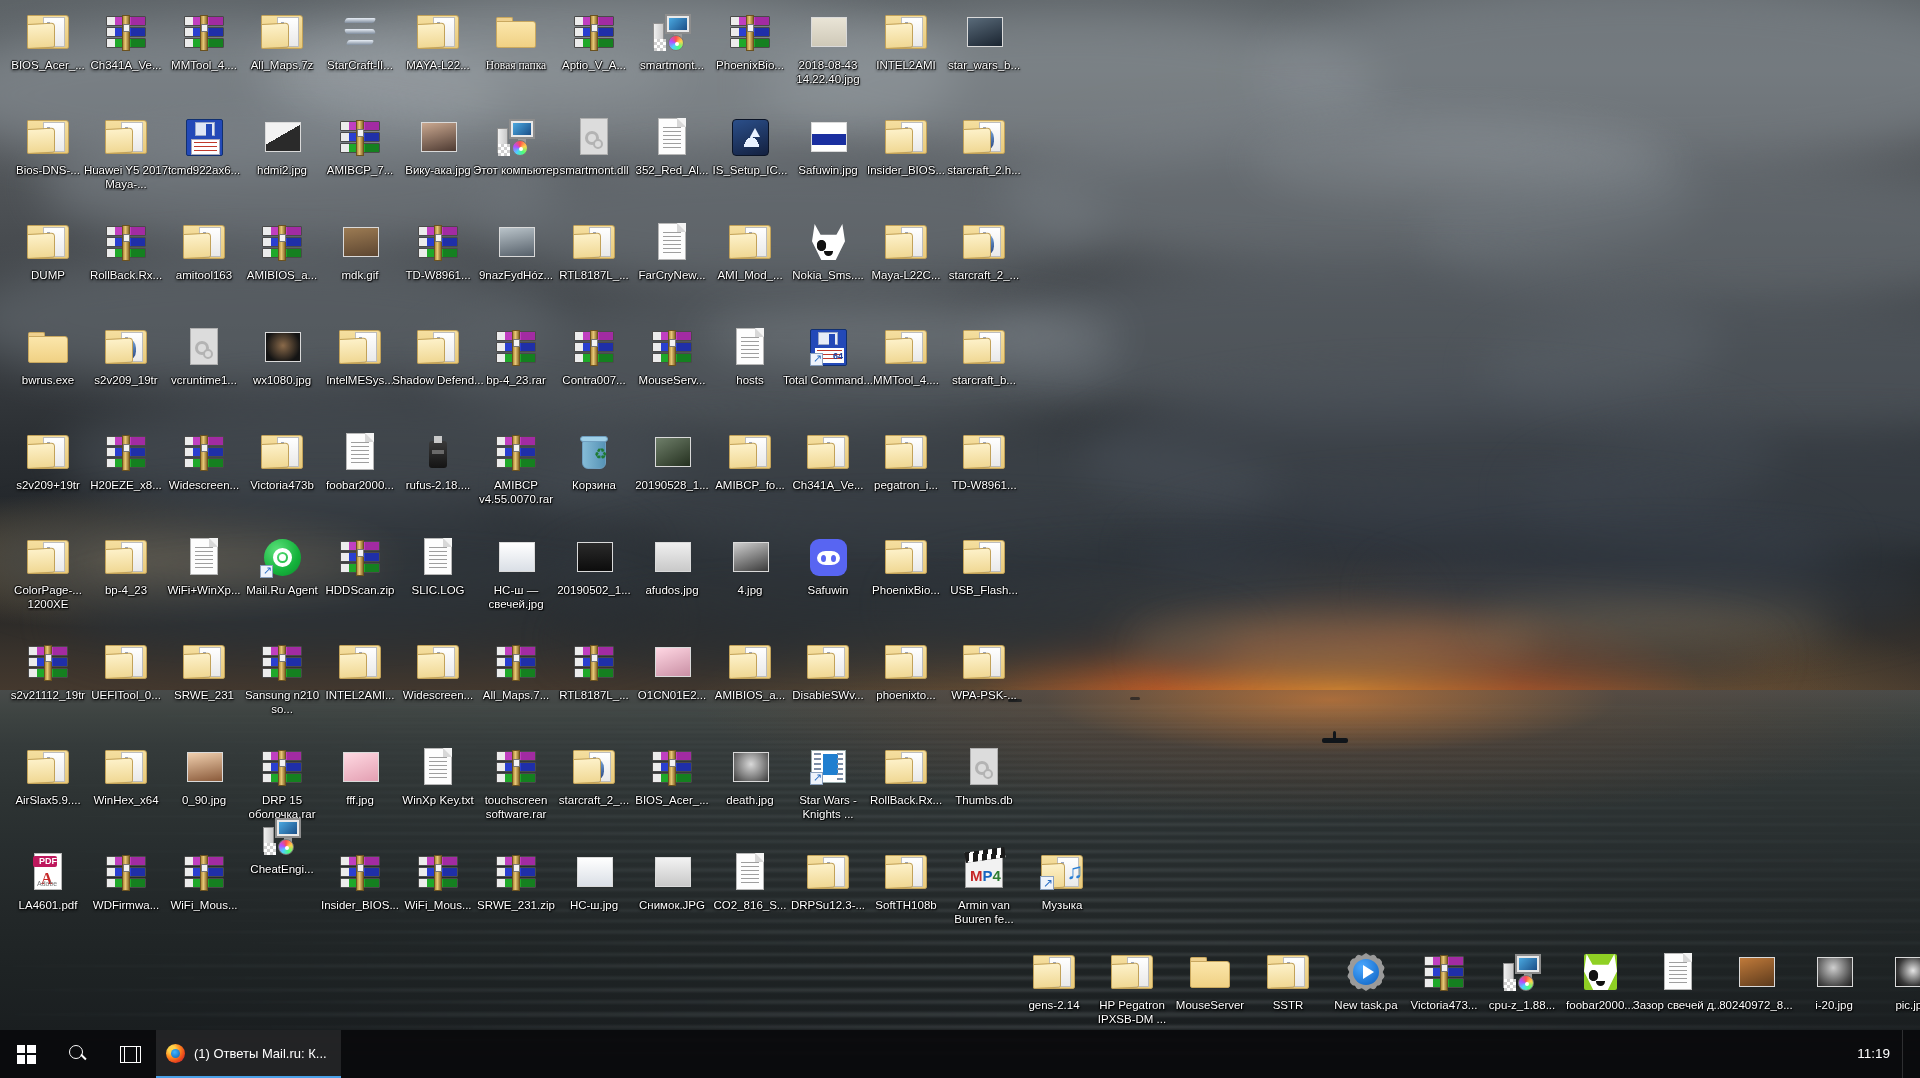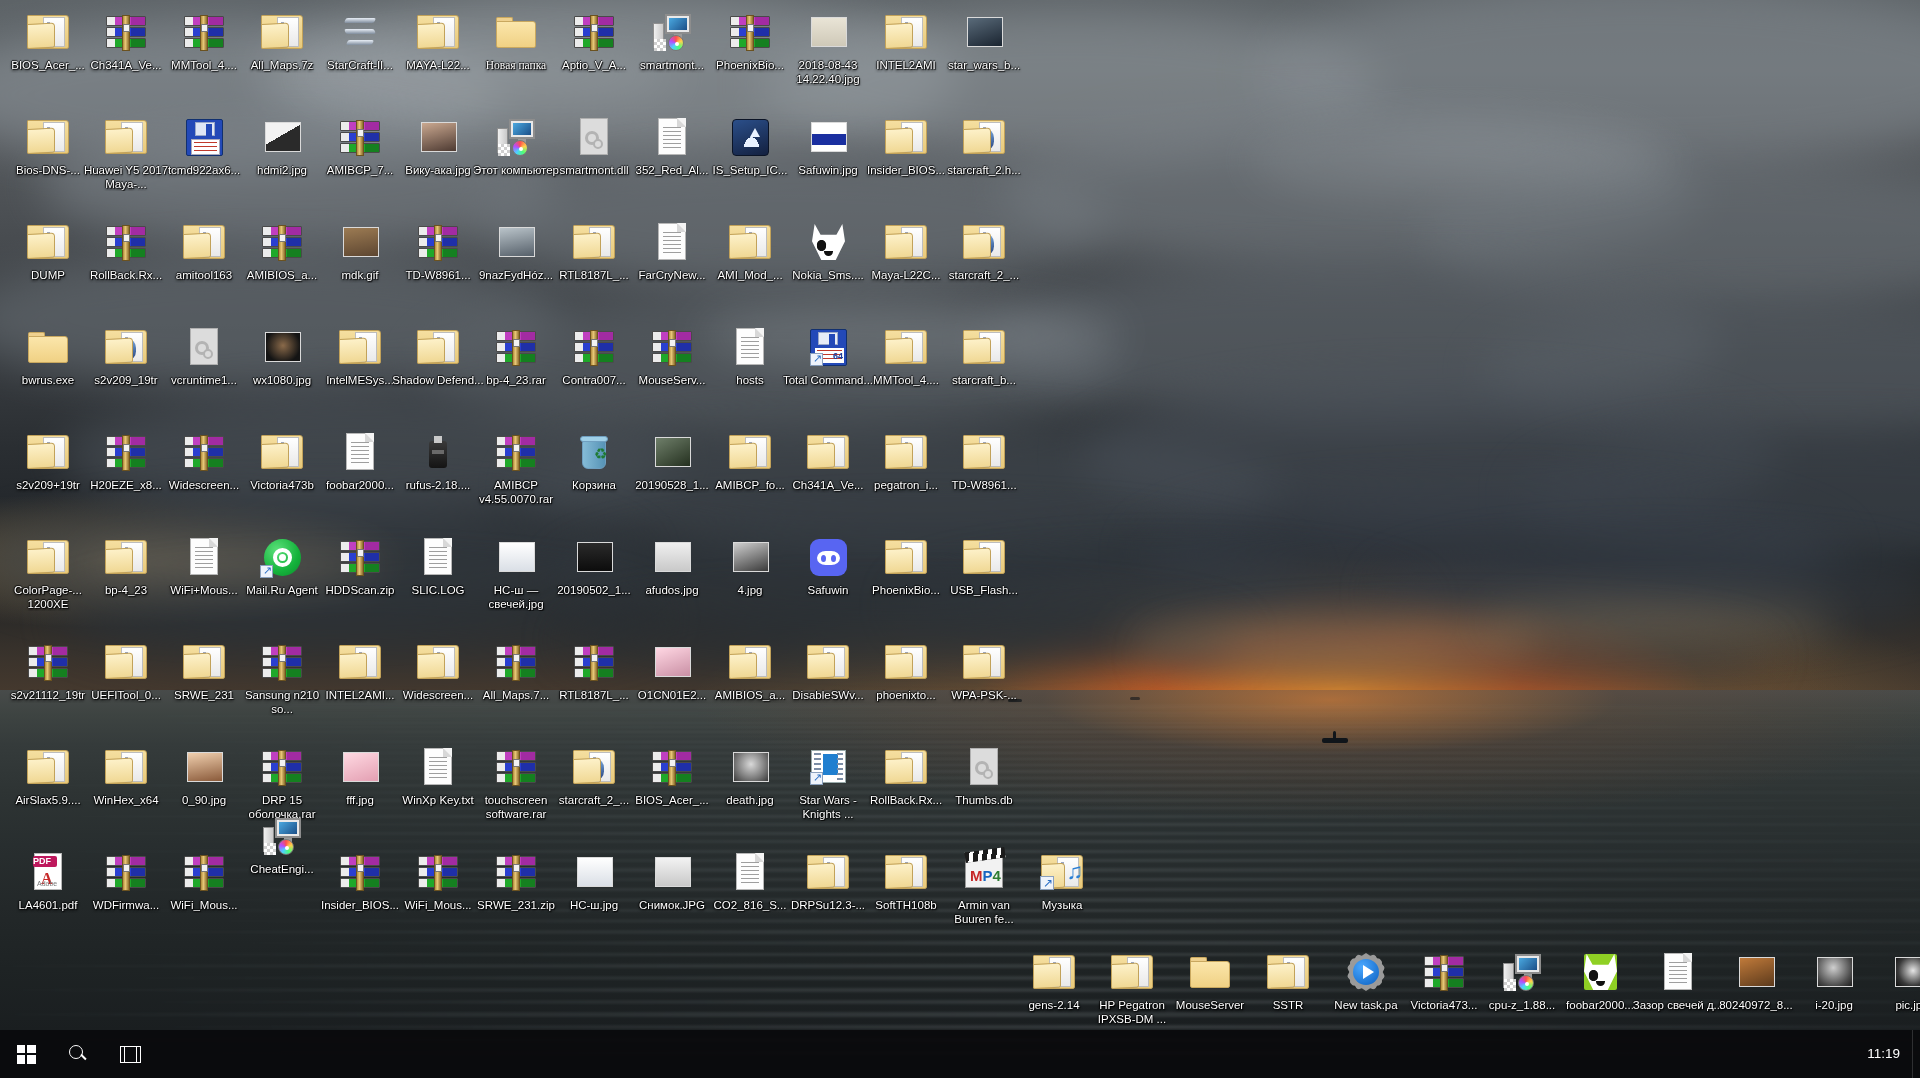--- a/index.html
+++ b/index.html
@@ -199,21 +199,21 @@
   
   .i-mp4{position:absolute;left:5px;top:8px;width:38px;height:32px;background:#f2f2f2;border:1px solid #999;}
   .i-mp4 .top{position:absolute;left:-1px;top:-7px;width:40px;height:10px;background:#1b1b1b;transform:rotate(-8deg);
     background-image:repeating-linear-gradient(105deg,#1b1b1b 0 5px,#fff 5px 9px);}
   .i-mp4 .t{position:absolute;left:4px;top:10px;font:bold 15px "Liberation Sans",sans-serif;color:#c62828;}
   .i-mp4 .t b{color:#1565c0;} .i-mp4 .t i{color:#2e7d32;font-style:normal;}
 
   
   .i-pdf{position:absolute;left:10px;top:5px;width:28px;height:37px;background:#fff;border:1px solid #b7b7b7;}
   .i-pdf .tag{position:absolute;left:-2px;top:2px;width:24px;height:11px;background:#be185d;border-radius:2px;
-    color:#fff;font:bold 9px "Liberation Sans",sans-serif;text-align:left;line-height:11px;}
+    color:#fff;font:bold 9px "Liberation Sans",sans-serif;text-align:right;line-height:11px;}
   .i-pdf .a{position:absolute;left:6px;top:16px;font:bold 16px "Liberation Serif",serif;color:#c62828;}
   .i-pdf .ad{position:absolute;left:2px;bottom:2px;font:7px "Liberation Sans",sans-serif;color:#777;}
 
   
   .i-tc{position:absolute;left:6px;top:6px;width:37px;height:37px;background:#2349b8;border:1px solid #12306e;border-radius:2px;}
   .i-tc .w{position:absolute;left:7px;top:2px;width:20px;height:13px;background:#e7ecf7;border:1px solid #9aa8c8;}
   .i-tc .w i{position:absolute;right:2px;top:1px;width:6px;height:11px;background:#2349b8;}
   .i-tc .l{position:absolute;left:4px;top:18px;width:29px;height:15px;background:#fff;}
   .i-tc .l:after{content:"";position:absolute;left:2px;top:2px;right:2px;height:10px;
     background:repeating-linear-gradient(180deg,#c0392b 0 1.5px,transparent 1.5px 4px);}
@@ -258,21 +258,21 @@
   .tv-ic .sq{position:absolute;left:4px;top:0;width:13px;height:17px;border:1.7px solid #fff;}
   .tv-ic .br{position:absolute;top:0;width:4px;height:17px;border-top:1.7px solid #fff;border-bottom:1.7px solid #fff;}
   .tv-ic .br.l{left:0;border-left:1.7px solid #fff;} .tv-ic .br.r{right:0;border-right:1.7px solid #fff;}
   .tb-task{
     height:48px;display:flex;align-items:center;gap:9px;padding:0 14px 0 10px;
     max-width:300px;
     border-bottom:2px solid #4aa0e8;
     background:rgba(255,255,255,.10);
   }
   .tb-task .tt{color:#fff;font-size:13px;white-space:nowrap;overflow:hidden;text-overflow:ellipsis;}
-  #tray{margin-left:auto;display:flex;align-items:center;height:48px;}
+  #tray{margin-left:auto;display:flex;align-items:center;height:48px;padding-right:10px;}
   #clock{color:#fff;font-size:13.5px;line-height:16px;text-align:right;padding:0 12px;}
   #shownav{width:8px;height:48px;border-left:1px solid rgba(255,255,255,.15);}
 </style>
 </head>
 <body>
 
 <div id="wallpaper">
   <div class="sky"></div>
   <div id="clouds">
       <div class="cloudbank" style="left: -60px; top: 20px; width: 560px; height: 150px; background: rgb(141, 148, 154); opacity: 0.55;"></div>
@@ -1020,21 +1020,21 @@
           <div class="sheet"></div>
           <div class="front"></div>
         </div>
       </div>
       <div class="label">bp-4_23</div>
     </div>
     <div class="icon " style="left: 158px; top: 533px;">
       <div class="glyph">
         <div class="i-doc lined"></div>
       </div>
-      <div class="label">WiFi+Mous...</div>
+      <div class="label">WiFi+WinXp...</div>
     </div>
     <div class="icon " style="left: 236px; top: 533px;">
       <div class="glyph">
         <div class="i-mail">
         <div class="ring"></div>
           <div class="dot"></div>
         <div style="position:absolute;left:-4px;bottom:-2px;width:13px;height:13px;background:#eef3fb;border:1px solid #8aa0bd;">
         <span style="position:absolute;left:2px;top:-2px;color:#2b6fc4;font-size:11px;">↗</span>
           </div>
         </div>
@@ -1637,17 +1637,21 @@
   <div class="tb-btn" title="Search">
     <div class="search-ic"></div>
   </div>
   <div class="tb-btn" title="Task View">
     <div class="tv-ic">
       <div class="br l"></div>
         <div class="sq"></div>
         <div class="br r"></div>
     </div>
   </div>
+  <div class="tb-task">
+    <div class="ff"></div>
+    <span class="tt">(1) Ответы Mail.ru: К...</span>
+  </div>
   <div id="tray">
     <div id="clock">11:19</div>
     <div id="shownav"></div>
   </div>
 </div>
 
 </body></html>

